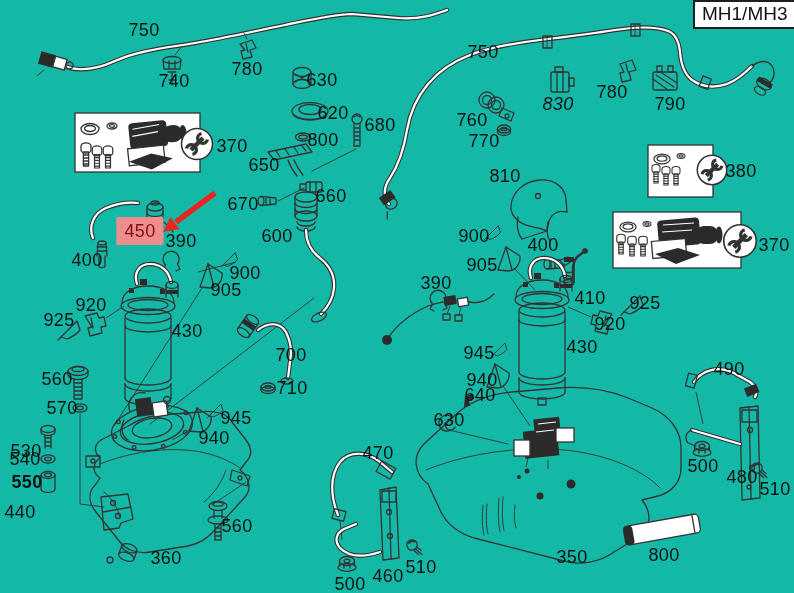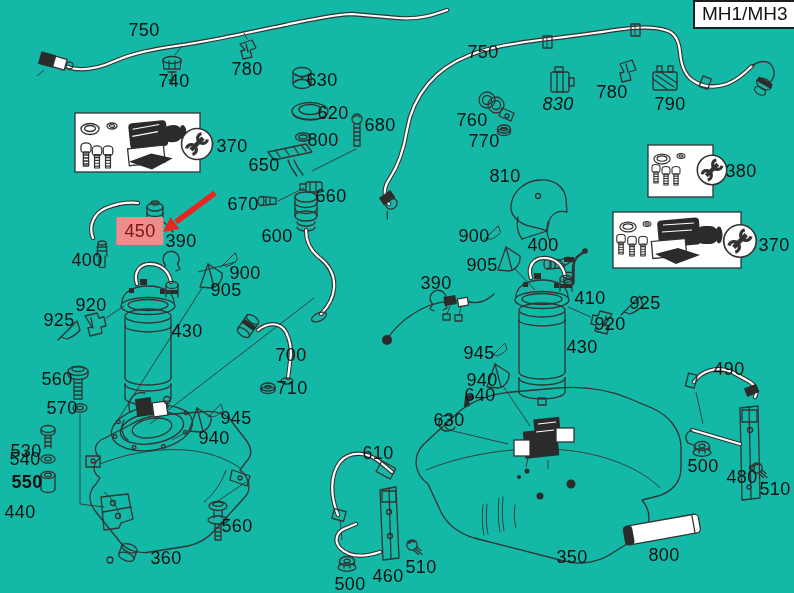--- a/index.html
+++ b/index.html
@@ -588,21 +588,21 @@
       <div class="part-label" style="left: 57px; top: 379px;">560</div>
       <div class="part-label" style="left: 62px; top: 408px;">570</div>
       <div class="part-label" style="left: 236px; top: 418px;">945</div>
       <div class="part-label" style="left: 214px; top: 438px;">940</div>
       <div class="part-label" style="left: 26px; top: 436px; margin-top: 15px;">530</div>
       <div class="part-label" style="left: 25px; top: 459px;">540</div>
       <div class="part-label" style="left: 27px; top: 482px; font-weight: bold;">550</div>
       <div class="part-label" style="left: 20px; top: 512px;">440</div>
       <div class="part-label" style="left: 237px; top: 526px;">560</div>
       <div class="part-label" style="left: 166px; top: 558px;">360</div>
-      <div class="part-label" style="left: 378px; top: 453px;">610</div>
+      <div class="part-label" style="left: 378px; top: 453px;">470</div>
       <div class="part-label" style="left: 388px; top: 576px;">460</div>
       <div class="part-label" style="left: 350px; top: 584px;">500</div>
       <div class="part-label" style="left: 421px; top: 567px;">510</div>
       <div class="part-label" style="left: 483px; top: 52px;">750</div>
       <div class="part-label" style="left: 558px; top: 104px; font-style: italic;">830</div>
       <div class="part-label" style="left: 612px; top: 92px;">780</div>
       <div class="part-label" style="left: 670px; top: 104px;">790</div>
       <div class="part-label" style="left: 472px; top: 120px;">760</div>
       <div class="part-label" style="left: 484px; top: 141px;">770</div>
       <div class="part-label" style="left: 505px; top: 176px;">810</div>

